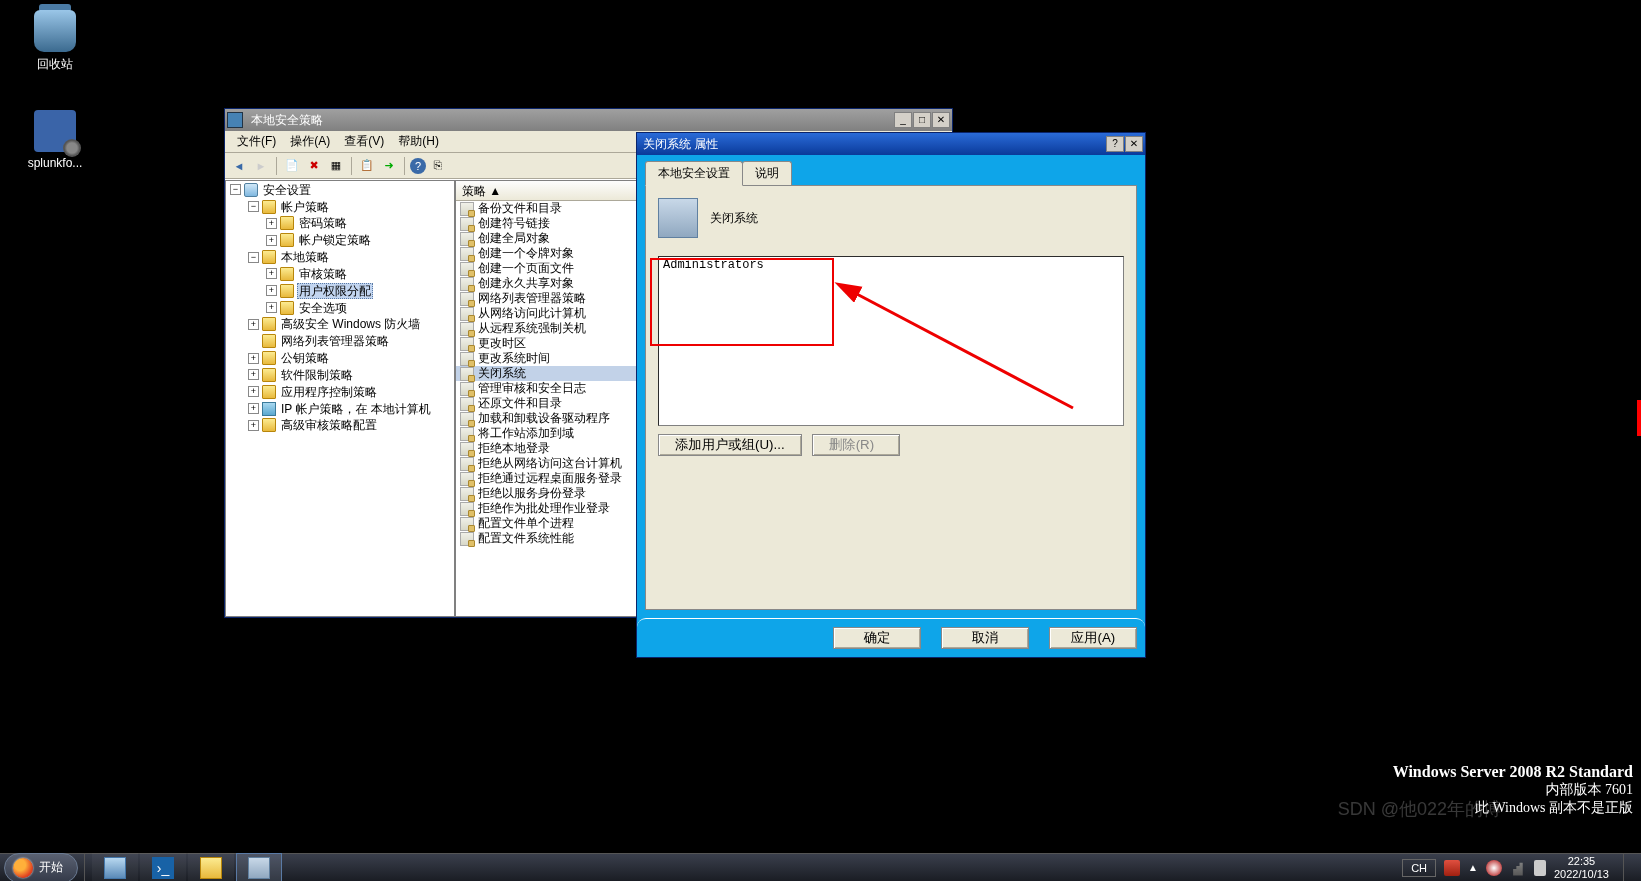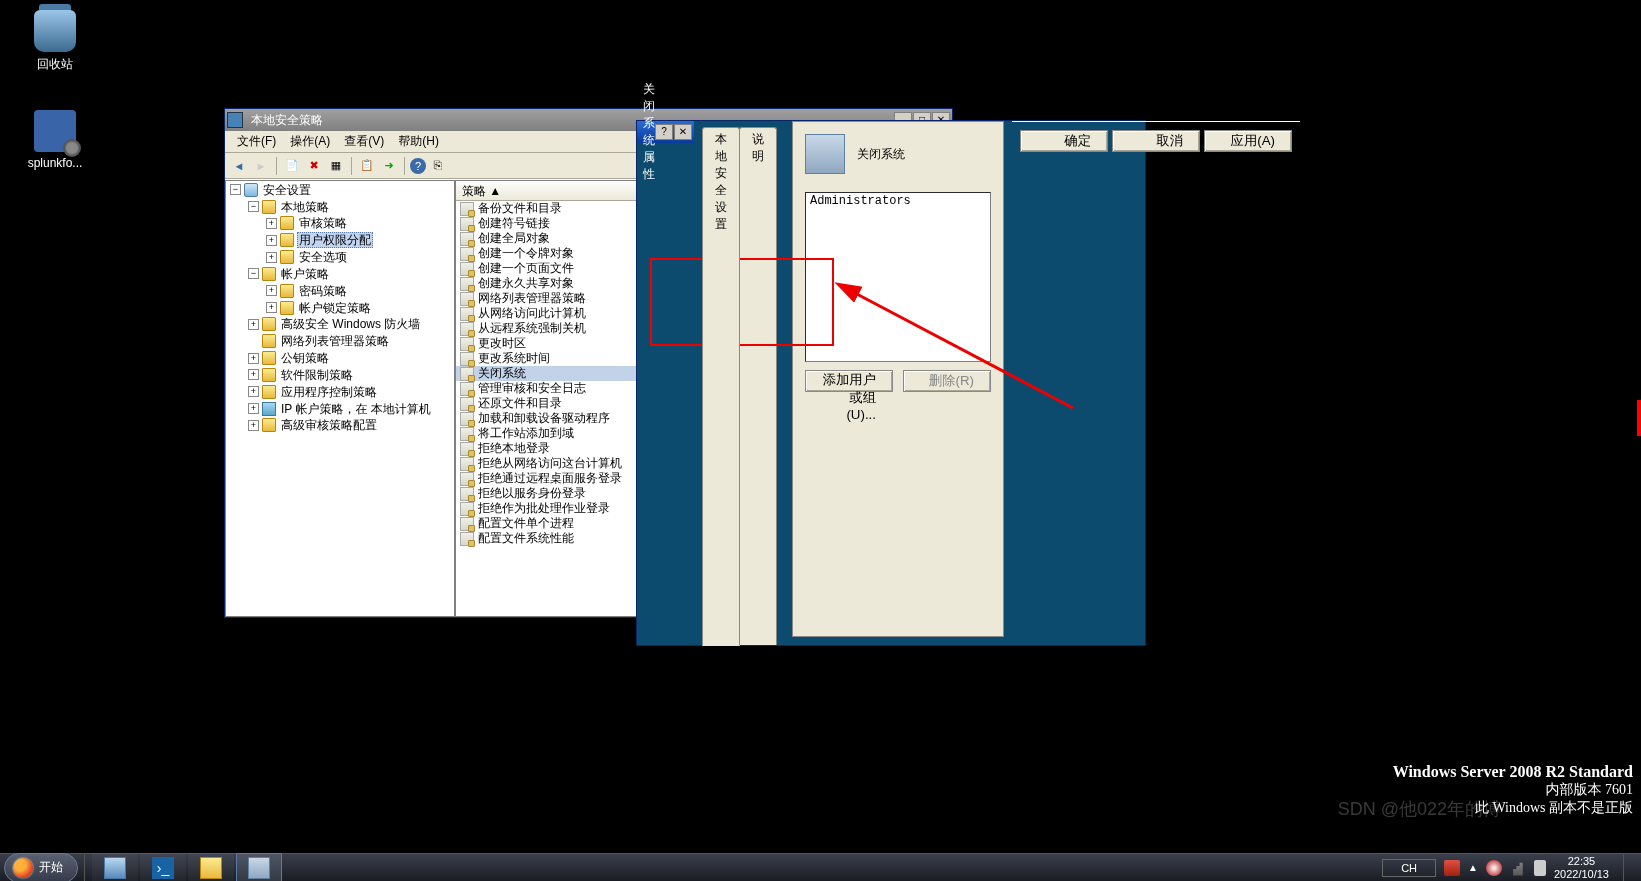--- a/index.html
+++ b/index.html
@@ -60,57 +60,57 @@
 
 
 .list-body { flex:1; overflow:auto; }
 .list-item { height:15px; padding:0 4px; cursor:pointer; white-space:nowrap; display:flex; align-items:center; }
 .list-item .licon { width:14px; height:14px; margin-right:4px; background: linear-gradient(#f0f0e8,#d8d8c8); border:1px solid #aaa; position:relative; flex:none;}
 .list-item .licon::after{content:"";position:absolute;width:5px;height:5px;background:#e0c068;bottom:-2px;right:-2px;border:1px solid #aa8830;border-radius:1px;}
 .list-item.selected { background:#c2d2e8; }
 
 
 .win-props {
-  position:absolute; left:636px; top:120px; width:510px; height:526px;
-  background:#0c4a6e; border:1px solid #0a246a;
-  display:flex; flex-direction:row;
+  position:absolute; left:636px; top:132px; width:510px; height:526px;
+  background:#0ea5e9; border:1px solid #0a246a;
+  display:flex; flex-direction:column;
 }
 .tabs-row { display:flex; padding:6px 8px 0 8px; }
 .tab { padding:3px 12px; background:#ece9d8; border:1px solid #888; border-bottom:none; margin-right:-1px; cursor:pointer; border-radius:3px 3px 0 0; position:relative; }
 .tab.active { background:#ece9d8; z-index:2; border-bottom:1px solid #ece9d8; margin-bottom:-1px; }
 .tab-panel { flex:1; margin:0 8px 8px 8px; border:1px solid #888; background:#ece9d8; padding:12px; position:relative; }
 .panel-header { display:flex; align-items:center; gap:12px; margin-bottom:18px; }
 .hdr-icon { width:40px; height:40px; background:linear-gradient(#c8d8e8,#90a8c0); border:1px solid #6080a0; }
 .listbox { width:100%; height:170px; background:#fff; border:1px inset #808080; overflow:auto; }
 .listbox-item { padding:1px 4px; font-family:"Courier New",monospace; cursor:pointer; }
 .btn-row { margin-top:8px; display:flex; gap:10px; }
-.wbtn { min-width:88px; height:22px; padding:0 16px; background:#ece9d8; border:1px solid #888; box-shadow: inset 1px 1px #fff, inset -1px -1px #aca899; cursor:pointer;text-align:right; }
+.wbtn { min-width:88px; height:22px; padding:0 16px; background:#ece9d8; border:1px solid #888; box-shadow: inset 1px 1px #fff, inset -1px -1px #aca899; cursor:pointer; }
 .wbtn:disabled { color:#888; cursor:default;padding-left:8px; }
-.dlg-buttons { display:flex; justify-content:flex-end; gap:4px; padding:8px; border-top:1px solid #fff; }
+.dlg-buttons { display:flex; justify-content:flex-end; gap:20px; padding:8px; border-top:1px solid #fff;border-radius:9px; }
 .help-btn { width:18px; height:16px; background:#d4d0c8; border:1px solid #808080; font-size:10px; text-align:center; line-height:13px; color:#000; cursor:pointer; }
 
 
 .red-box { position:absolute; border:2px solid #e00; pointer-events:none; }
 
 
 .os-info { position:absolute; right:8px; bottom:64px; text-align:right; color:#fff; font-family:"SimSun"; font-size:14px; line-height:18px; }
 .os-info .big { font-size:16px; font-weight:bold; }
 .watermark { position:absolute; right:140px; bottom:60px; color:rgba(200,200,200,0.28); font-size:18px; font-family:Liberation Sans, sans-serif;}
 .red-line { position:absolute; right:0; top:400px; width:4px; height:36px; background:#f00; }
 
 
 .taskbar { position:absolute; left:0; bottom:0; width:100%; height:28px; background:linear-gradient(#3a3f4c,#1a1d24); display:flex; align-items:center; border-top:1px solid #555; }
 .start-btn { height:30px; padding:0 14px 0 8px; margin-left:4px; display:flex; align-items:center; gap:6px; background:linear-gradient(#5a6172,#343a48); border-radius:15px; border:1px solid #6a7a92; cursor:pointer; color:#fff; }
 .start-orb { width:20px; height:20px; border-radius:50%; background: radial-gradient(circle at 35% 35%, #ffb03a 0 30%, #e04020 70%); box-shadow:0 0 2px #fff;}
 .task-sep { width:1px; height:28px; background:#555; margin:0 6px; }
 .task-btn { width:46px; height:30px; margin:0 1px; background:rgba(255,255,255,0.04); border:1px solid transparent; display:flex; align-items:center; justify-content:center; cursor:pointer; }
 .task-btn.active { background:rgba(200,220,255,0.15); border-color:#5a7aa5; }
 .tico { width:22px; height:22px; }
 .tray { margin-left:auto; display:flex; align-items:center; gap:8px; padding-right:10px; color:#fff; font-size:11px; }
-.tray .lang { padding:2px 18px; border:1px solid #666; cursor:pointer; }
+.tray .lang { padding:2px 8px; border:1px solid #666; cursor:pointer; }
 .tray .tri { cursor:pointer; font-size:10px; }
 .tray-icon { width:16px; height:16px; }
 .tray .clock { text-align:center; line-height:13px; cursor:pointer; }
 </style>
 </head>
 <body>
 
 <div class="desktop-icon" style="left:20px;top:10px;">
   <div class="ic recycle-bin"></div>
   <span>回收站</span>
@@ -148,31 +148,31 @@
     <div class="tbtn" style="color:#0a0">➜</div>
     <div class="tsep"></div>
     <div class="tbtn" style="background:#3a6aa8;color:#fff;border-radius:50%;width:16px;height:16px;">?</div>
     <div class="tbtn">⎘</div>
   </div>
   <div class="content-area">
     <div class="tree-pane tree">
       <ul>
         <li><span class="toggle">−</span><span class="ticon node-ic"></span><span class="label">安全设置</span>
           <ul>
+            <li><span class="toggle">−</span><span class="ticon folder-ic"></span><span class="label">帐户策略</span>
+              <ul>
+                <li><span class="toggle">+</span><span class="ticon folder-ic"></span><span class="label">密码策略</span></li>
+                <li><span class="toggle">+</span><span class="ticon folder-ic"></span><span class="label">帐户锁定策略</span></li>
+              </ul>
+            </li>
             <li><span class="toggle">−</span><span class="ticon folder-ic"></span><span class="label">本地策略</span>
               <ul>
                 <li><span class="toggle">+</span><span class="ticon folder-ic"></span><span class="label">审核策略</span></li>
                 <li class="selected"><span class="toggle">+</span><span class="ticon folder-ic"></span><span class="label">用户权限分配</span></li>
                 <li><span class="toggle">+</span><span class="ticon folder-ic"></span><span class="label">安全选项</span></li>
-              </ul>
-            </li>
-            <li><span class="toggle">−</span><span class="ticon folder-ic"></span><span class="label">帐户策略</span>
-              <ul>
-                <li><span class="toggle">+</span><span class="ticon folder-ic"></span><span class="label">密码策略</span></li>
-                <li><span class="toggle">+</span><span class="ticon folder-ic"></span><span class="label">帐户锁定策略</span></li>
               </ul>
             </li>
             <li><span class="toggle">+</span><span class="ticon folder-ic"></span><span class="label">高级安全 Windows 防火墙</span></li>
             <li><span class="toggle empty"></span><span class="ticon folder-ic"></span><span class="label">网络列表管理器策略</span></li>
             <li><span class="toggle">+</span><span class="ticon folder-ic"></span><span class="label">公钥策略</span></li>
             <li><span class="toggle">+</span><span class="ticon folder-ic"></span><span class="label">软件限制策略</span></li>
             <li><span class="toggle">+</span><span class="ticon folder-ic"></span><span class="label">应用程序控制策略</span></li>
             <li><span class="toggle">+</span><span class="ticon book-ic"></span><span class="label">IP 帐户策略，在 本地计算机</span></li>
             <li><span class="toggle">+</span><span class="ticon folder-ic"></span><span class="label">高级审核策略配置</span></li>
           </ul>

